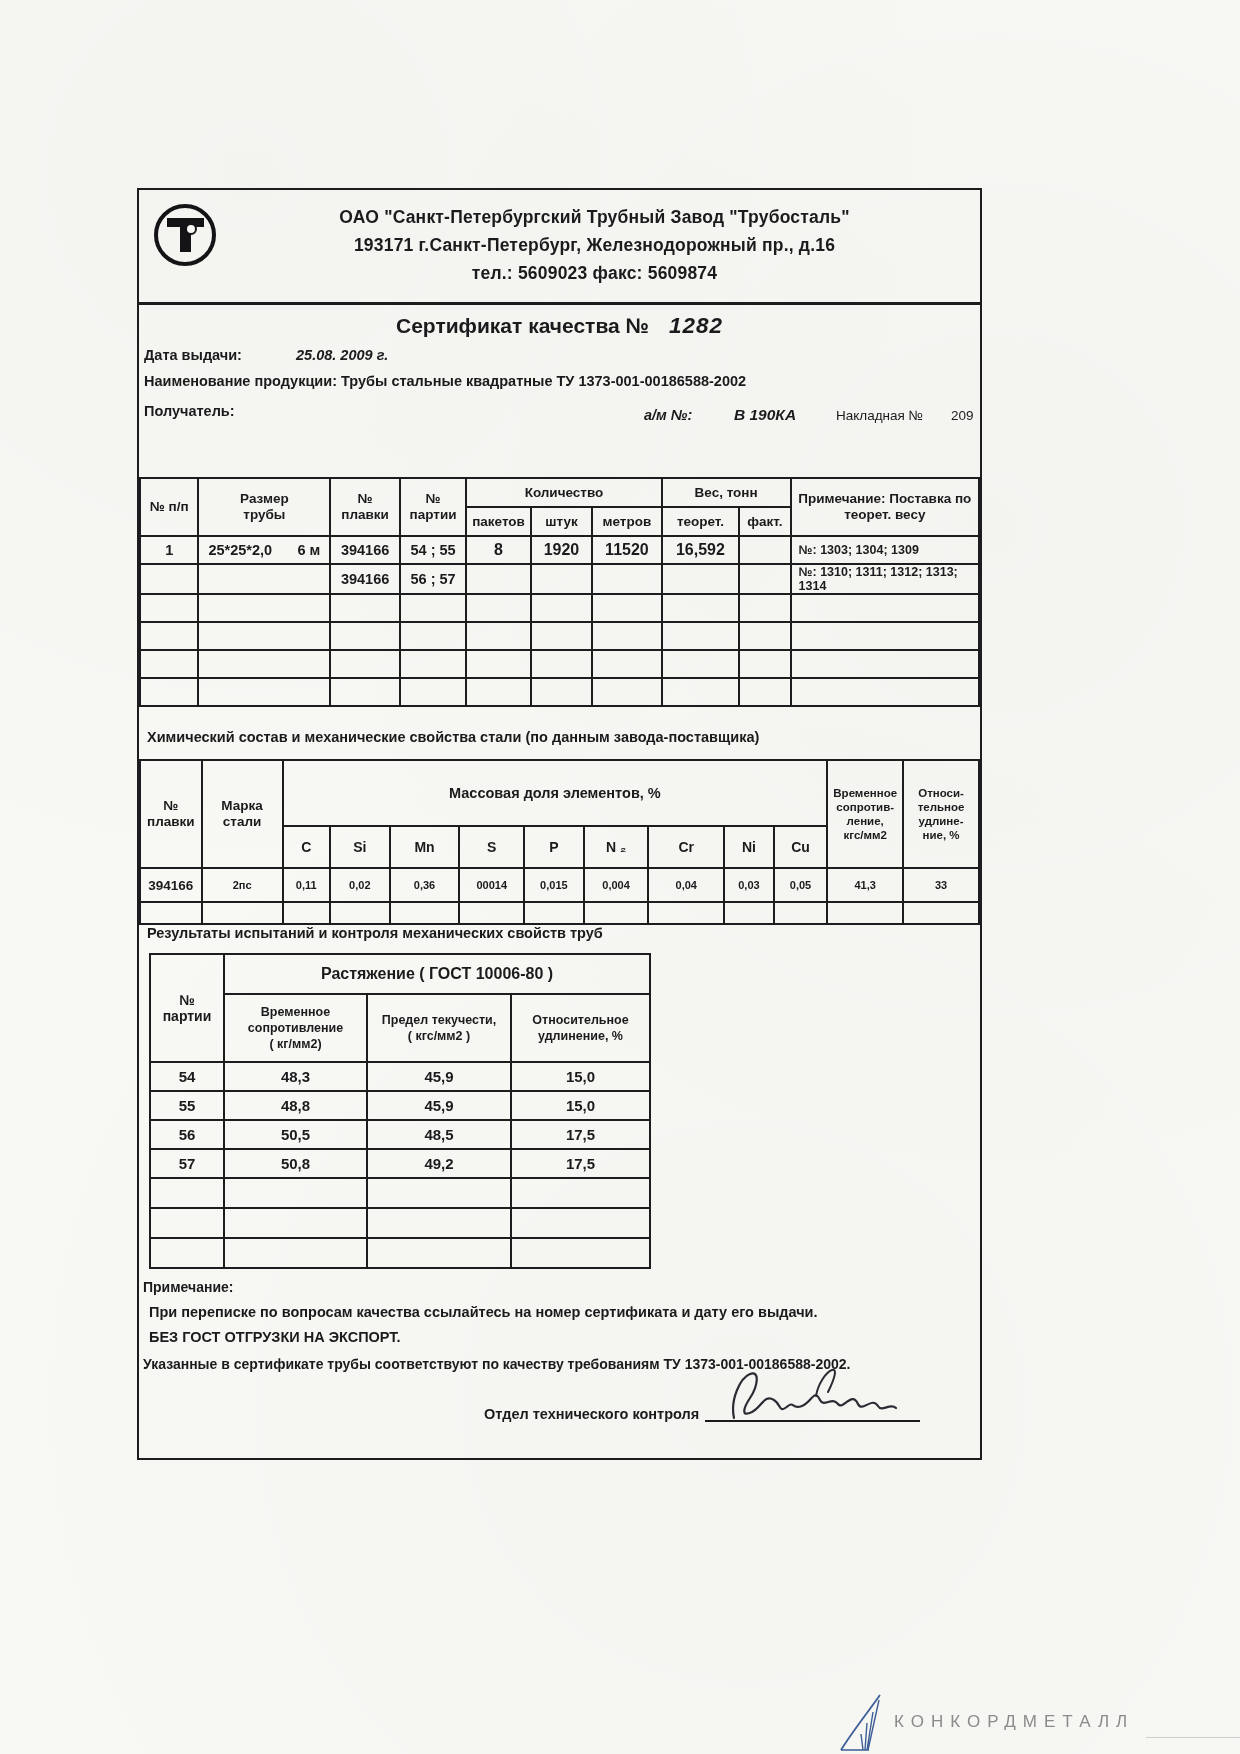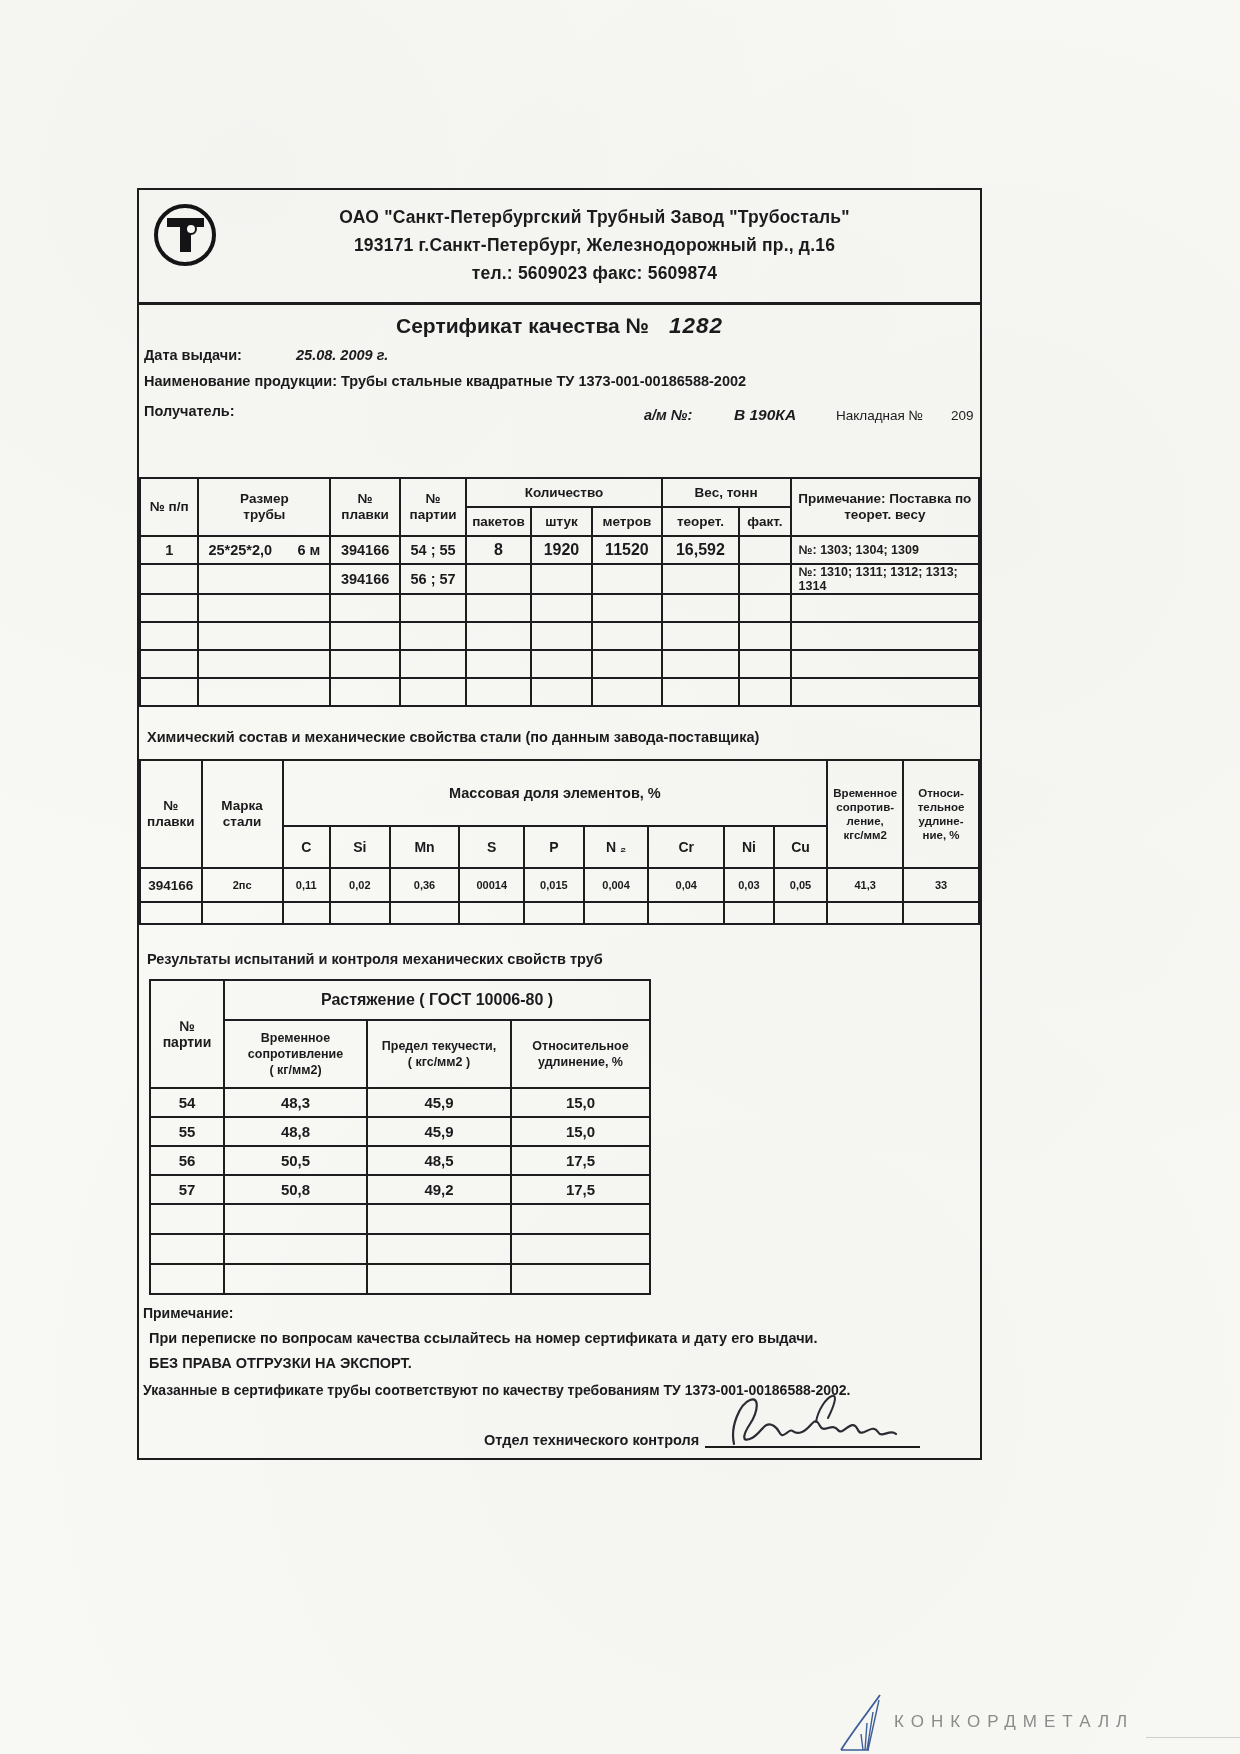--- a/index.html
+++ b/index.html
@@ -52,21 +52,21 @@
   td{font-weight:600;font-size:14.5px;}
 
   .main-table{width:100%;margin-top:36px;}
   .main-table th{height:27px;}
   .main-table td{height:26px;}
   .main-table td.note{text-align:left;font-size:12.5px;padding-left:7px;font-weight:600;}
   .size-cell{display:flex;justify-content:space-between;padding:0 6px;}
 
   .section-title{font-weight:bold;font-size:14.5px;padding-left:8px;}
   .t-chem{margin-top:22px;}
-  .t-res{margin-top:26px;}
+  .t-res{}
 
   .chem-table{width:100%;margin-top:14px;}
   .chem-table th.mass{height:64px;font-size:14.5px;}
   .chem-table th.elem{height:40px;font-size:14px;}
   .chem-table th.small{font-size:11.5px;line-height:14px;}
   .chem-table td{height:32px;font-size:11px;}
   .chem-table tr.empty td{height:20px;}
 
   .res-table{width:500px;margin-top:12px;margin-left:10px;}
   .res-table th.group{height:38px;font-size:16px;}
@@ -389,21 +389,21 @@
           <td></td>
           <td></td>
           <td></td>
         </tr>
   </tbody>
     </table>
 
   <div class="notes">
     <div class="n-lbl">Примечание:</div>
     <div class="n-line">При переписке по вопросам качества ссылайтесь на номер сертификата и дату его выдачи.</div>
-    <div class="n-line">БЕЗ ПРАВА ОТГРУЗКИ НА ЭКСПОРТ.</div>
+    <div class="n-line">БЕЗ ГОСТ ОТГРУЗКИ НА ЭКСПОРТ.</div>
     <div class="n-line n-line3">Указанные в сертификате трубы соответствуют по  качеству требованиям ТУ 1373-001-00186588-2002.</div>
   </div>
 
   <div class="sig-row">
     <span class="sig-label">Отдел технического контроля</span>
     <span class="sig-line">
       <svg width="185" height="62" viewBox="0 0 185 62">
         <path d="M14,52 C10,34 20,12 30,8 C40,4 38,20 30,32 C24,41 20,52 32,46 C42,41 44,28 54,34 C62,39 58,48 68,40 C74,35 72,44 82,40 C92,36 94,22 100,34 C104,42 112,30 118,38 C123,45 132,24 138,38 C142,47 152,30 158,40 C162,47 170,36 176,42" fill="none" stroke="#2b2b33" stroke-width="2.2" stroke-linecap="round"></path>
         <path d="M96,30 C98,18 106,6 112,4 C118,2 114,14 108,26" fill="none" stroke="#2b2b33" stroke-width="2" stroke-linecap="round"></path>
       </svg>

